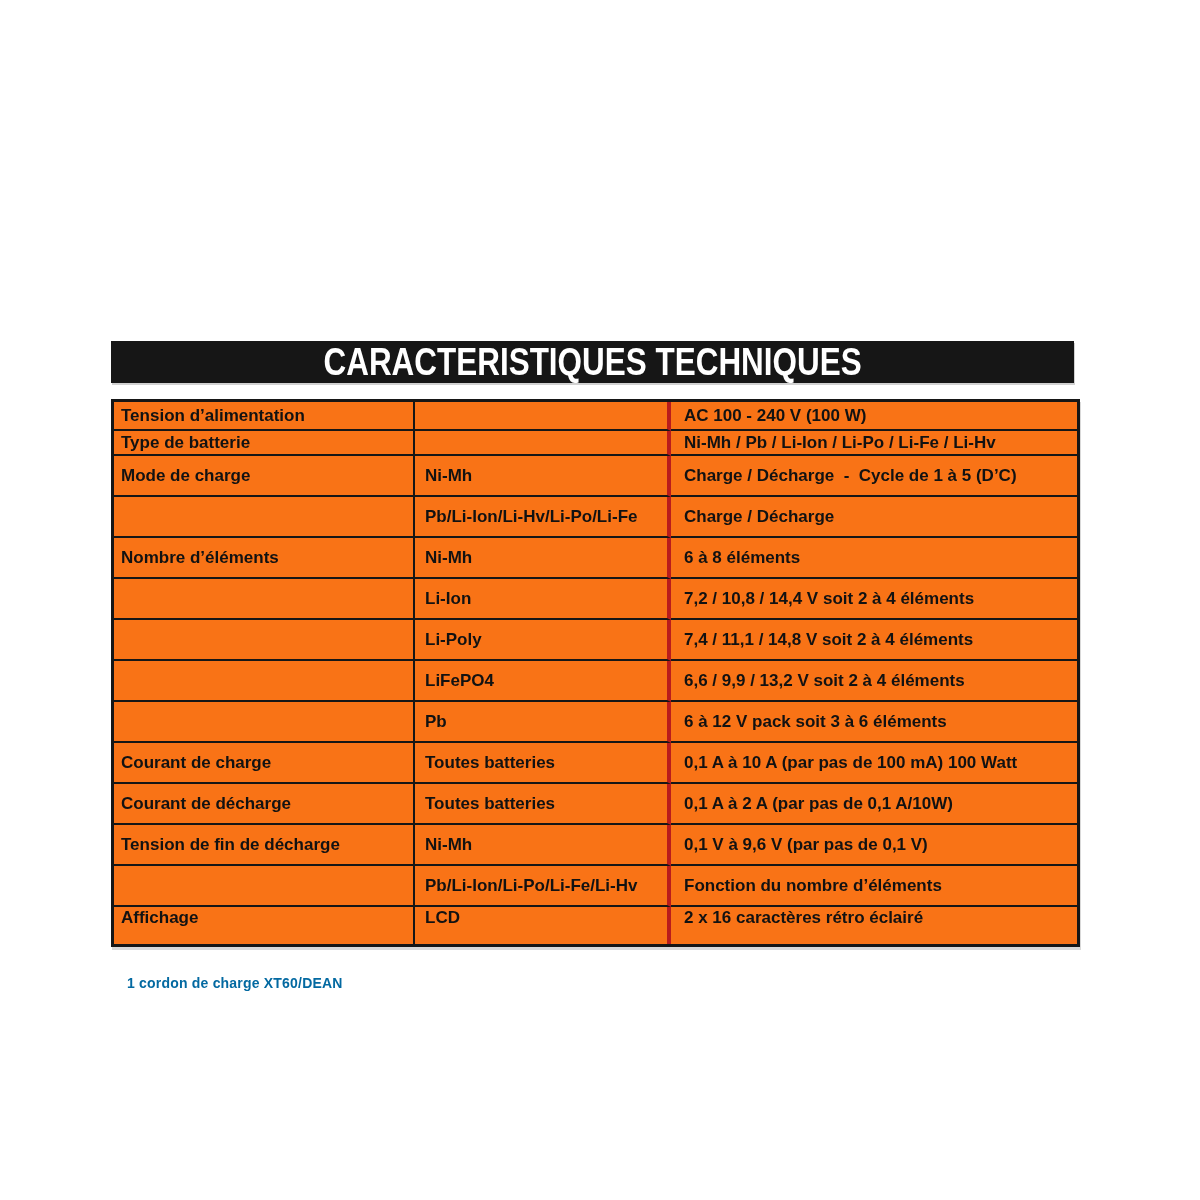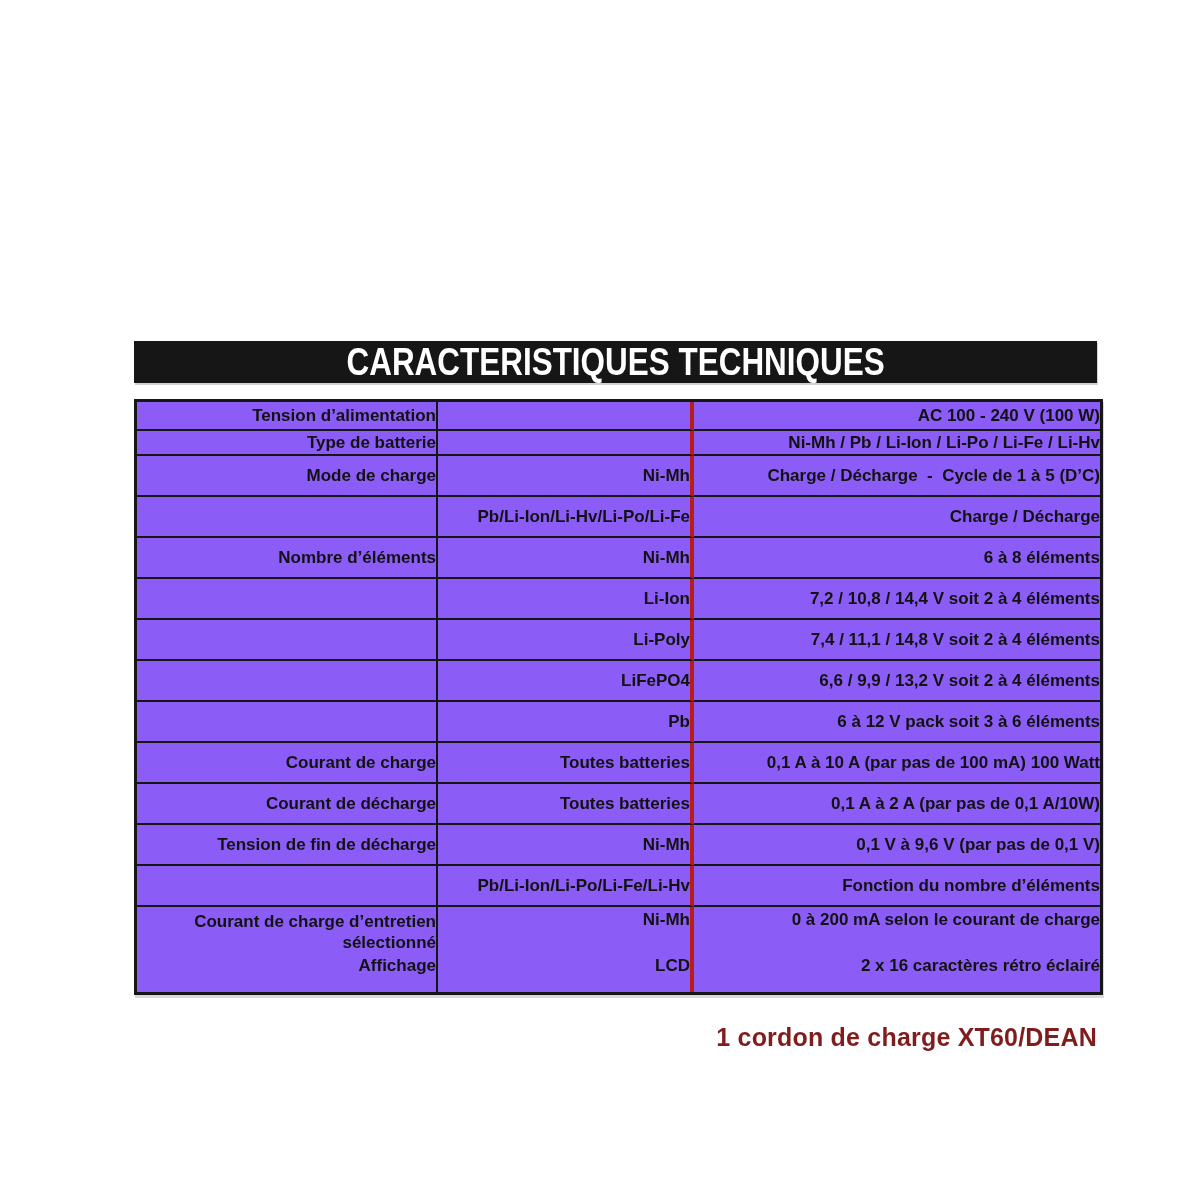--- a/index.html
+++ b/index.html
@@ -6,24 +6,23 @@
     margin: 0;
     padding: 0;
     width: 1200px;
     height: 1200px;
     background: #ffffff;
     font-family: "Liberation Sans", sans-serif;
     overflow: hidden;
   }
   .page {
     position: absolute;
-    left: 134px;
+    left: 111px;
     top: 341px;
     width: 963px;
-    text-align: right;
   }
   
   .title-bar {
     height: 42px;
     background: #161616;
     display: flex;
     align-items: center;
     justify-content: center;
     box-shadow: 1px 2px 0 rgba(0,0,0,0.18);
   }
@@ -37,21 +36,21 @@
   }
   
   .spec-table {
     margin-top: 16px;
     width: 963px;
     table-layout: fixed;
     border-collapse: separate;
     border-spacing: 0;
     border: 3px solid #161616;
     box-shadow: 1px 3px 0 rgba(0,0,0,0.15);
-    background: #8b5cf6;
+    background: #f97316;
   }
   .spec-table td {
     box-sizing: border-box;
     height: 41px;
     border-bottom: 2px solid #161616;
     font-weight: 700;
     font-size: 17px;
     color: #121212;
     line-height: 1.05;
     padding: 0;
@@ -77,24 +76,24 @@
   }
   tr.merge-up td {
     height: 30px;
     border-bottom: none;
     vertical-align: top;
     padding-top: 2px;
     padding-bottom: 17px;
   }
   
   .footer-note {
-    margin: 28px 0 0 9px;
-    font-size: 25px;
+    margin: 28px 0 0 16px;
+    font-size: 14px;
     font-weight: 700;
-    color: #7f1d1d;
+    color: #0369a1;
     letter-spacing: 0.2px;
   }
 </style>
 </head>
 <body>
 
 <div class="page">
 
   <header class="title-bar">
     <span class="title-text">CARACTERISTIQUES TECHNIQUES</span>
@@ -165,25 +164,20 @@
         <tr class="spec-row">
     <td class="c1">Tension de fin de décharge</td>
     <td class="c2">Ni-Mh</td>
     <td class="c3">0,1 V à 9,6 V (par pas de 0,1 V)</td>
   </tr>
         <tr class="spec-row">
     <td class="c1"></td>
     <td class="c2">Pb/Li-Ion/Li-Po/Li-Fe/Li-Hv</td>
     <td class="c3">Fonction du nombre d’éléments</td>
   </tr>
-        <tr class="spec-row tall">
-    <td class="c1">Courant de charge d’entretien sélectionné</td>
-    <td class="c2">Ni-Mh</td>
-    <td class="c3">0 à 200 mA selon le courant de charge</td>
-  </tr>
         <tr class="spec-row merge-up">
     <td class="c1">Affichage</td>
     <td class="c2">LCD</td>
     <td class="c3">2 x 16 caractères rétro éclairé</td>
   </tr>
       </tbody>
   </table>
 
   <p class="footer-note">1 cordon de charge XT60/DEAN</p>
 

